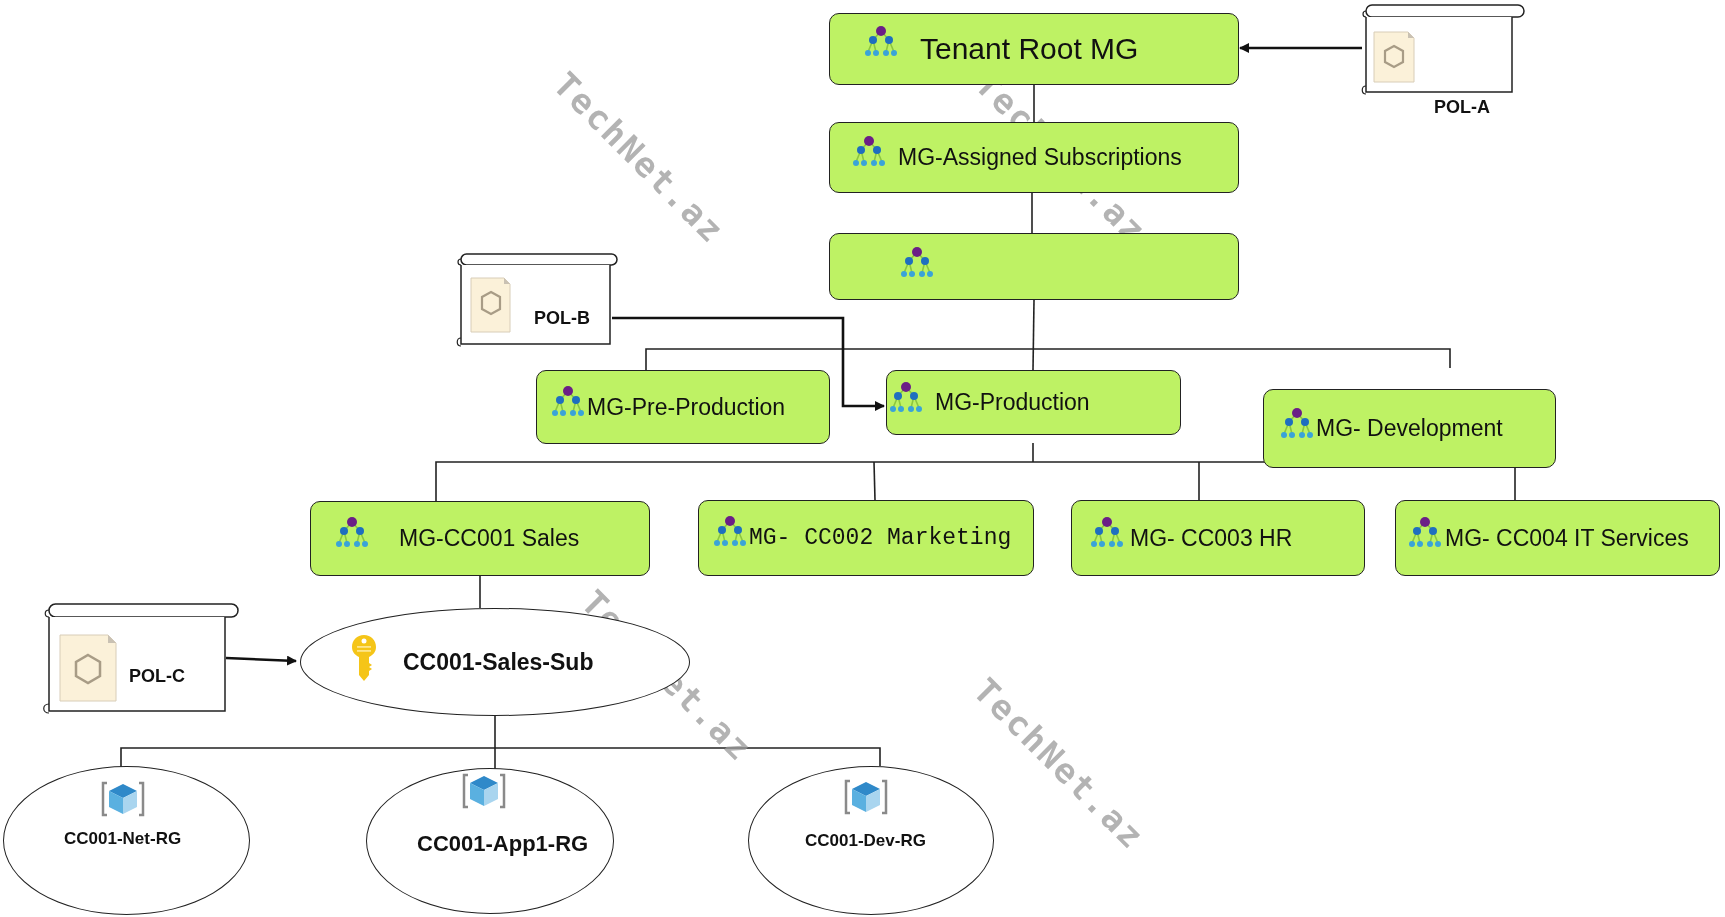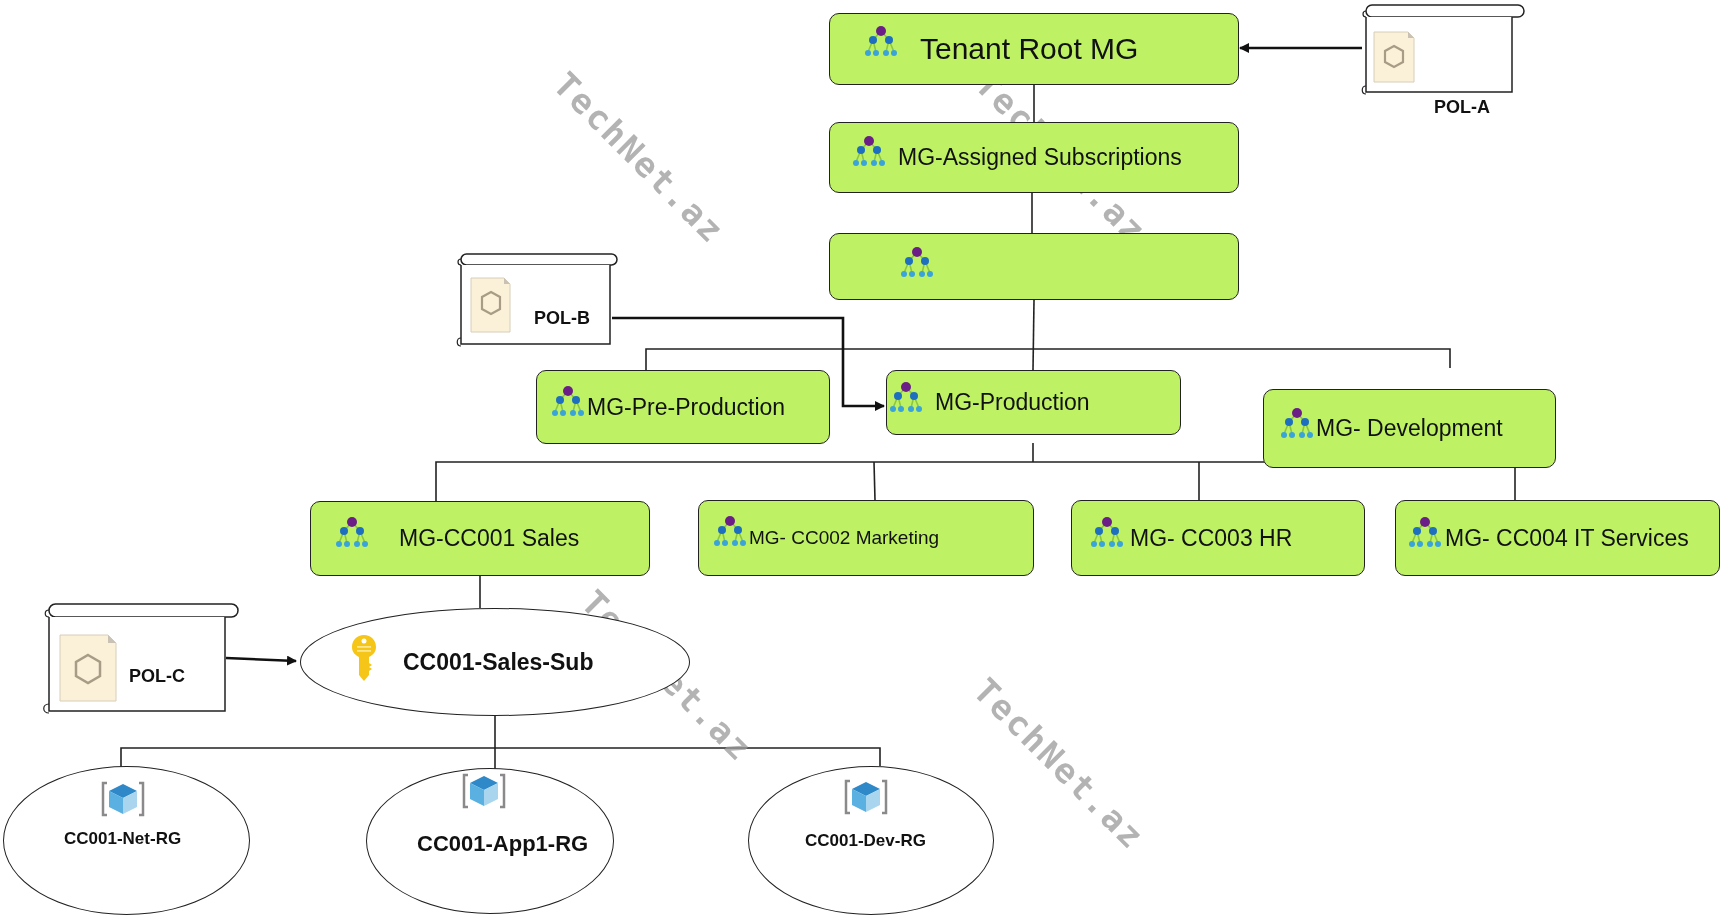--- a/index.html
+++ b/index.html
@@ -211,21 +211,21 @@
         <line x1="25" y1="15" x2="30" y2="27"></line>
       </g>
     <circle cx="17" cy="6" r="5" fill="#6b1f86"></circle>
       <circle cx="9" cy="15" r="4" fill="#1f6fbf"></circle>
       <circle cx="25" cy="15" r="4" fill="#1f6fbf"></circle>
     <circle cx="4" cy="28" r="3" fill="#3aa3d9"></circle>
       <circle cx="12" cy="28" r="3" fill="#3aa3d9"></circle>
       <circle cx="22" cy="28" r="3" fill="#3aa3d9"></circle>
       <circle cx="30" cy="28" r="3" fill="#3aa3d9"></circle>
   </svg>
-  <span class="label" style="font-size:19px;">MG- CC002 Marketing</span>
+  <span class="label" style="font-size:23px;font-family:Liberation Mono, monospace;">MG- CC002 Marketing</span>
 </div>
 
 <div class="mg-box" style="left:1071px;top:500px;width:294px;height:76px;padding-left:18px;">
   <svg class="mg-icon" width="34" height="34" viewBox="0 0 34 34" style="margin-top:-10px;margin-right:6px;">
     <g stroke="#8cc63f" stroke-width="1.6">
         <line x1="17" y1="6" x2="9" y2="15"></line>
         <line x1="17" y1="6" x2="25" y2="15"></line>
         <line x1="9" y1="15" x2="4" y2="27"></line>
         <line x1="9" y1="15" x2="12" y2="27"></line>
         <line x1="25" y1="15" x2="22" y2="27"></line>

